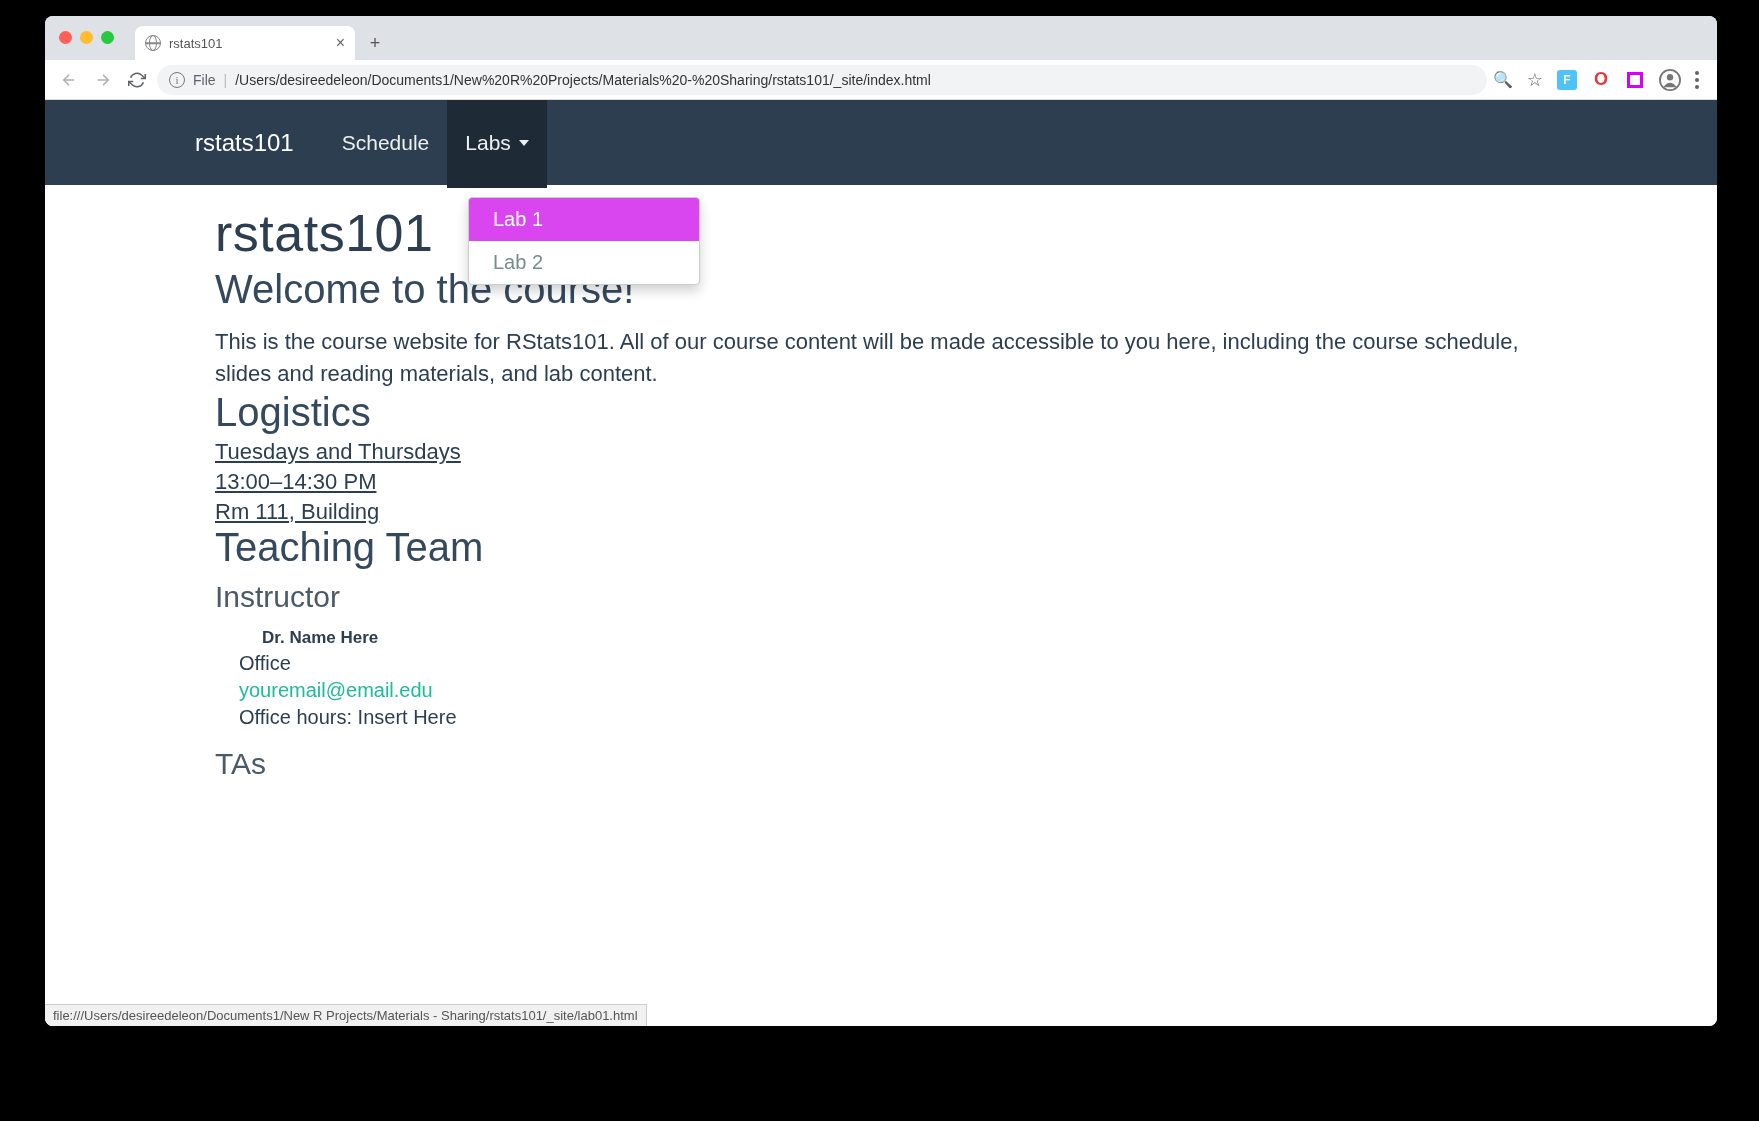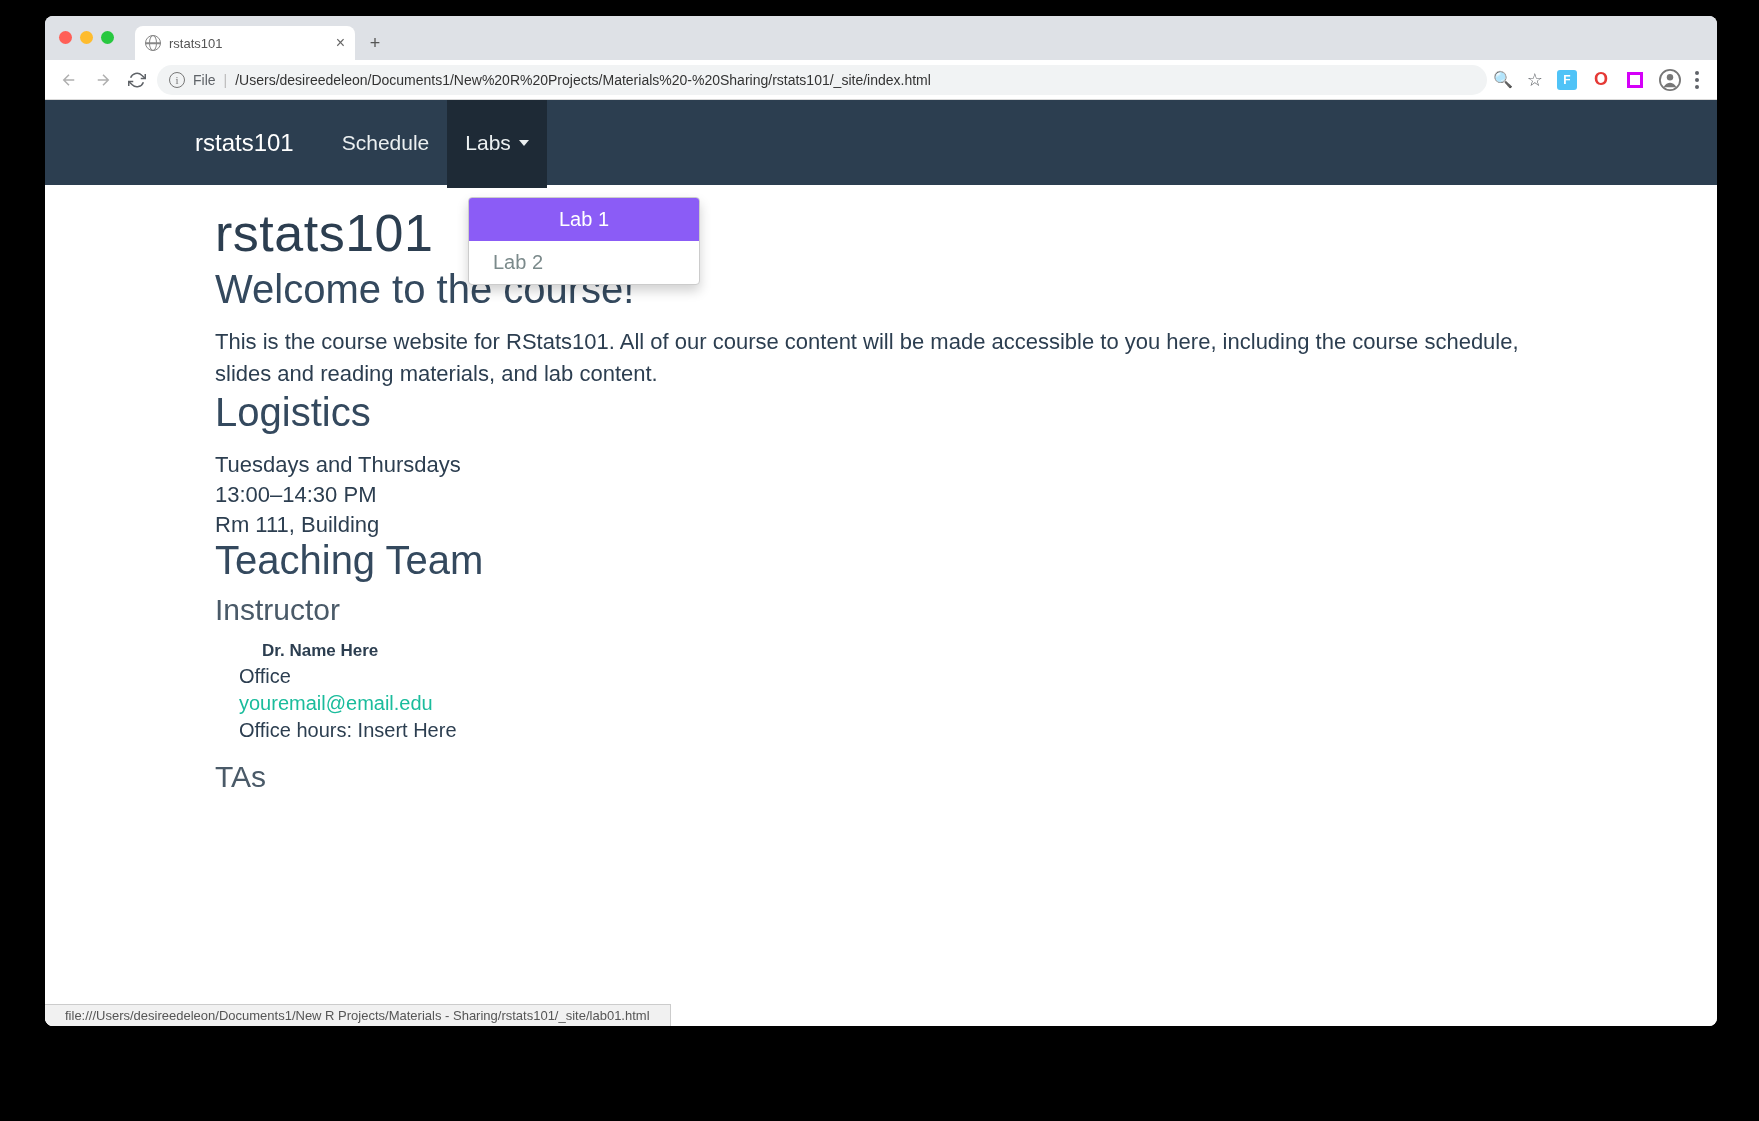--- a/index.html
+++ b/index.html
@@ -171,49 +171,48 @@
     border-radius: 4px;
     box-shadow: 0 6px 12px rgba(0,0,0,0.18);
     overflow: hidden;
   }
   .dropdown-item {
     padding: 10px 24px;
     font-size: 20px;
     color: #7b8a8b;
   }
   .dropdown-item.highlighted {
-    background: #8b5cf6;
+    background: #d946ef;
     color: #fff;
-    text-align: center;
   }
   .page-body {
     padding: 18px 150px 0 170px;
     color: #2c3e50;
   }
   .page-title { font-size: 52px; font-weight: 400; margin: 0 0 4px 0; letter-spacing: 0.5px;}
   .h2 { font-size: 40px; font-weight: 400; color: #34495e; margin-top: 0; }
   .h2.sec { }
   .h3 { font-size: 30px; font-weight: 400; color: #4a5a68; margin-top: 10px; }
   .body-text { font-size: 22px; color: #2c3e50; line-height: 1.45; margin-top: 14px; max-width: 1330px;}
   .logistics p { font-size: 22px; margin-top: 4px; color: #2c3e50;}
-  .logistics { margin-top: 17px; }
+  .logistics { margin-top: 4px; text-decoration: underline; }
   .instructor-name { font-size: 17px; font-weight: 700; margin-top: 14px; margin-left: 47px;}
   .info-line { font-size: 20px; margin-top: 4px; color: #2c3e50; margin-left: 24px;}
   .email-link { color: #1abc9c; }
   .status-bar {
     position: absolute;
     left: 0;
     bottom: 0;
     background: #f1f1f1;
     border: 1px solid #ccc;
     border-left: none;
     border-bottom: none;
     font-size: 13px;
     color: #555;
-    padding: 3px 20px;
+    padding: 3px 8px;
   }
 </style>
 </head>
 <body>
 
 <div class="browser-window">
 
   <div class="tab-strip">
     <div class="traffic-lights">
       <span class="tl-red"></span>

